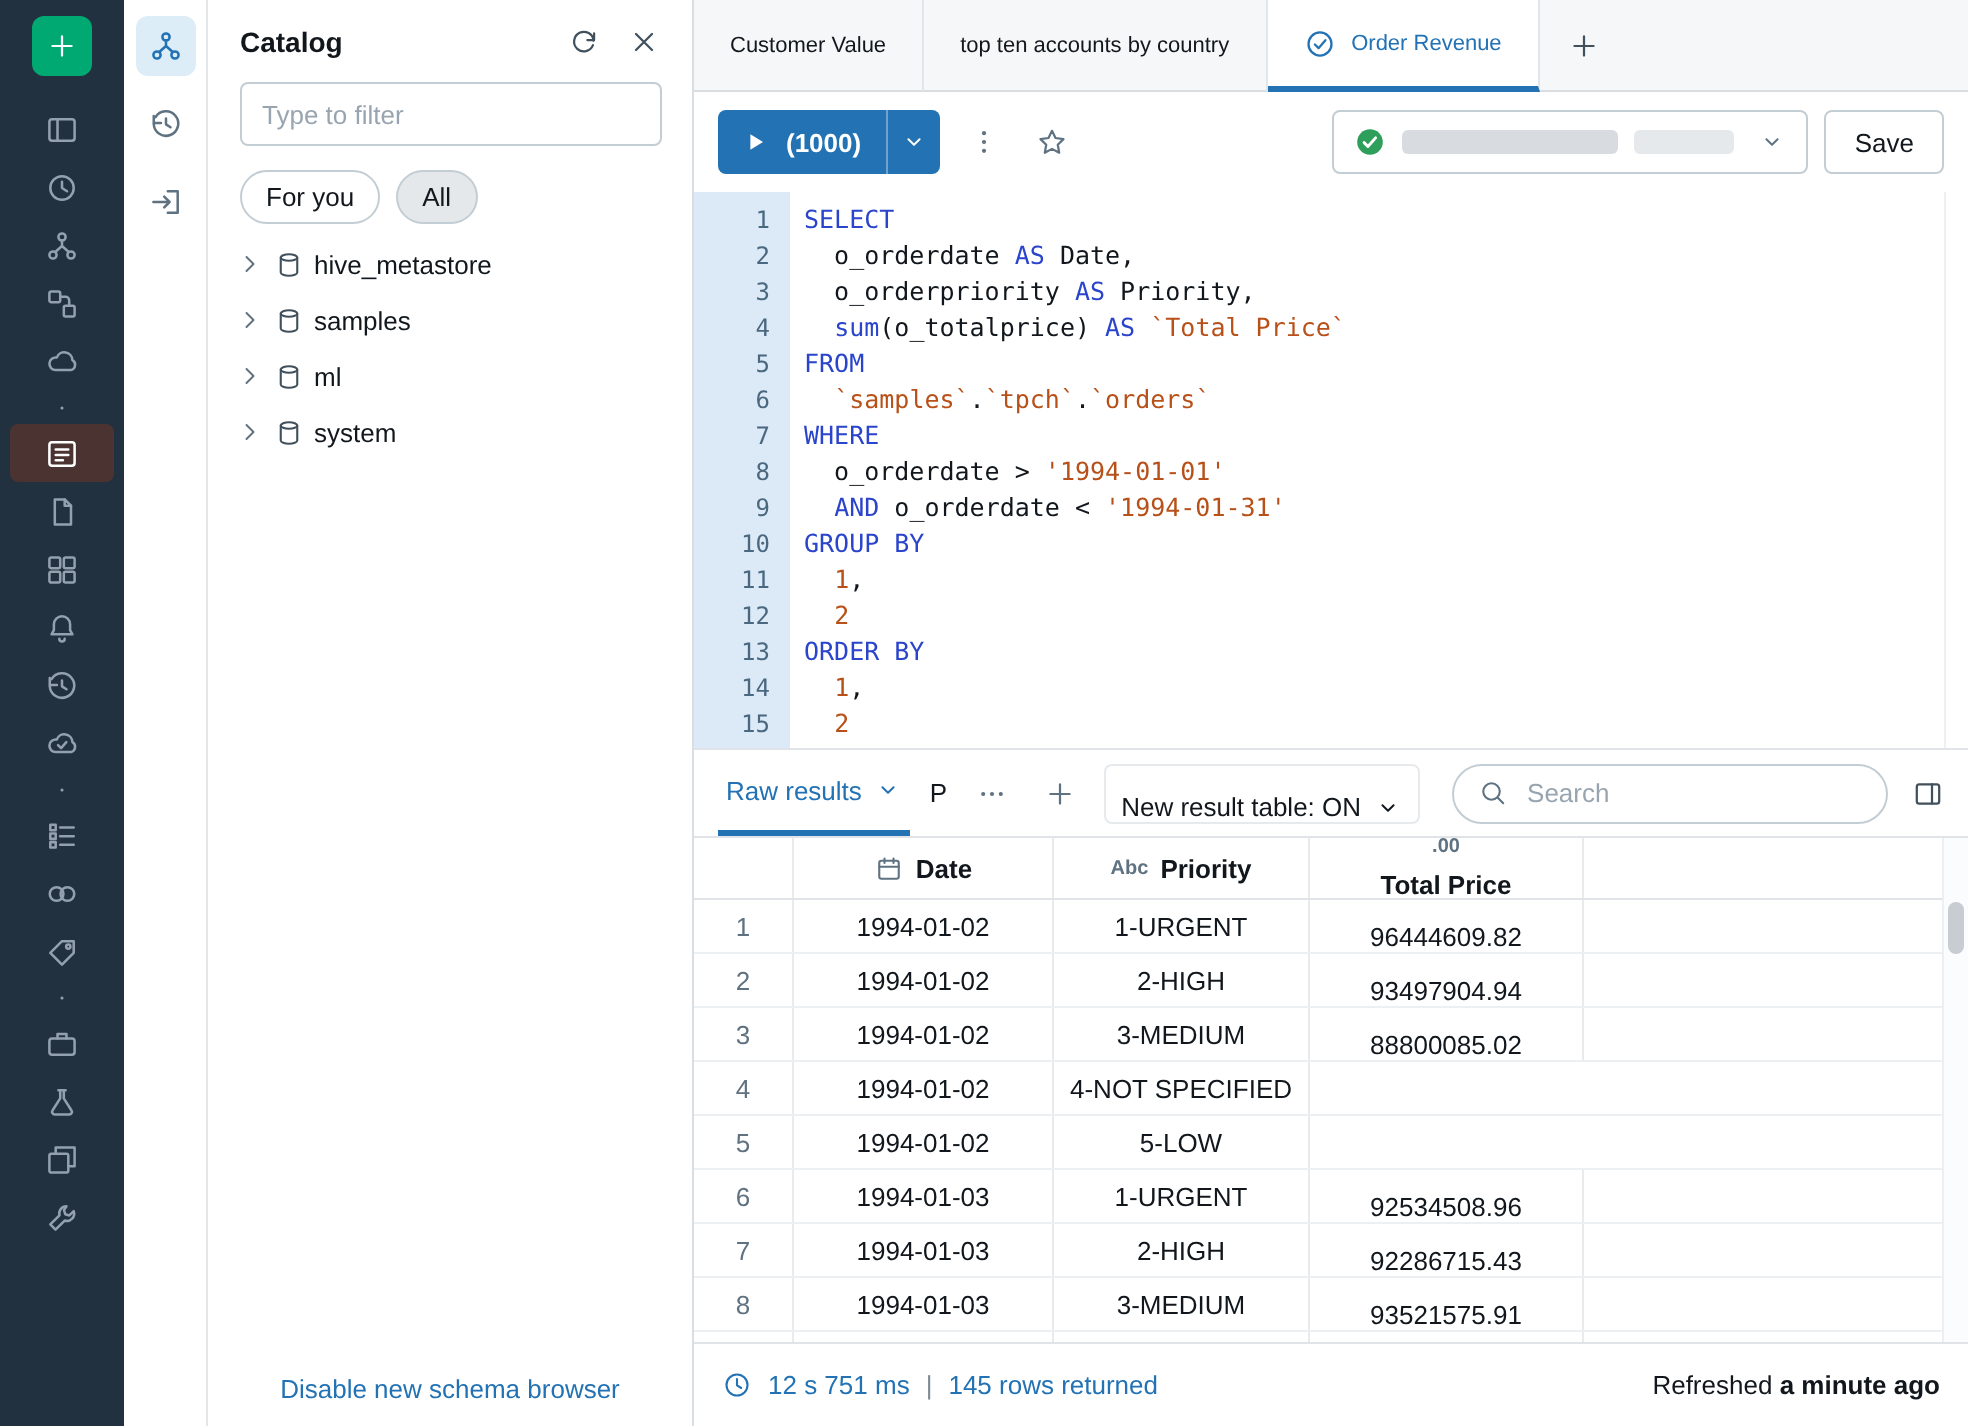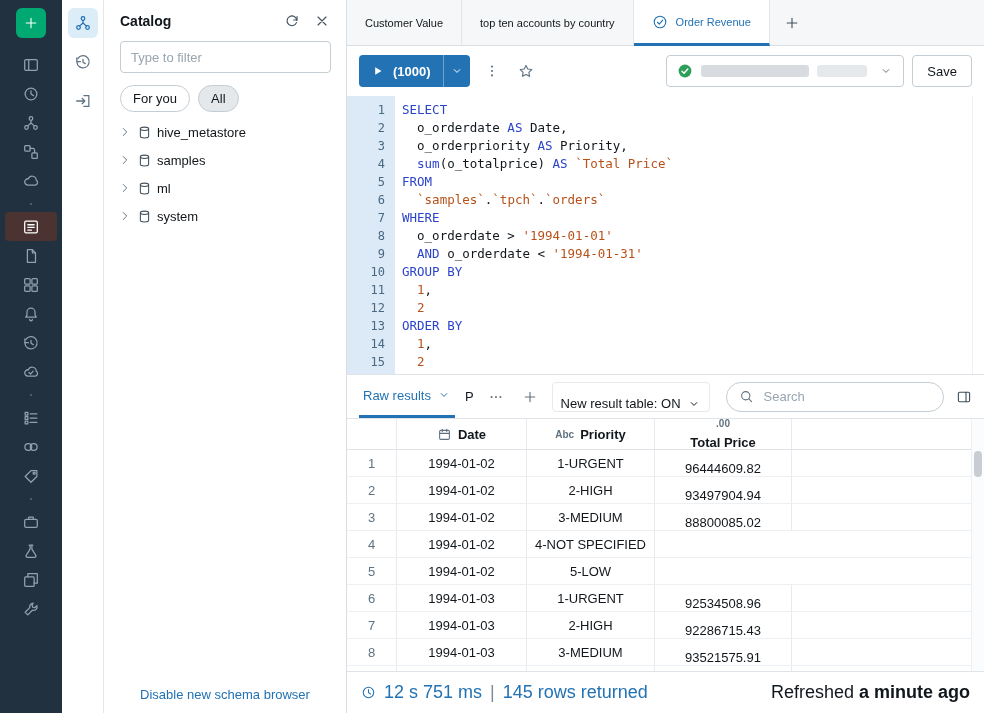--- a/index.html
+++ b/index.html
@@ -93,21 +93,21 @@
   .g-head .cell{font-weight:700;cursor:pointer;}
   .g-head .hico{color:#5F7281;display:flex;}
   .type-glyph{color:#5F7281;font-size:10px;font-weight:700;letter-spacing:0;}
   .g-row{display:flex;height:26px;border-bottom:1px solid #EDF0F2;font-size:13px;cursor:default;}
   .row-num{color:#5F7281;}
   .g-row .c3{justify-content:flex-end;}
   .g-scroll{position:absolute;right:0;top:0;bottom:0;width:12px;border-left:1px solid #EDF0F2;background:#FBFCFD;}
   .g-thumb{position:absolute;right:2px;top:32px;width:8px;height:26px;background:#C7CDD3;border-radius:4px;cursor:pointer;}
 
   
-  .statusbar{height:41px;border-top:1px solid #E0E4E8;display:flex;align-items:center;padding:0 14px;font-size:18px;flex:none;background:#fff;}
+  .statusbar{height:41px;border-top:1px solid #E0E4E8;display:flex;align-items:center;padding:0 14px;font-size:13px;flex:none;background:#fff;}
   .stats{display:flex;align-items:center;gap:8px;color:#2272B4;}
   .sep{color:#7E8B96;}
   .refreshed{margin-left:auto;color:#11171C;}
   .refreshed b{font-weight:700;}
 </style>
 </head>
 <body>
 
 <div class="app">
 

